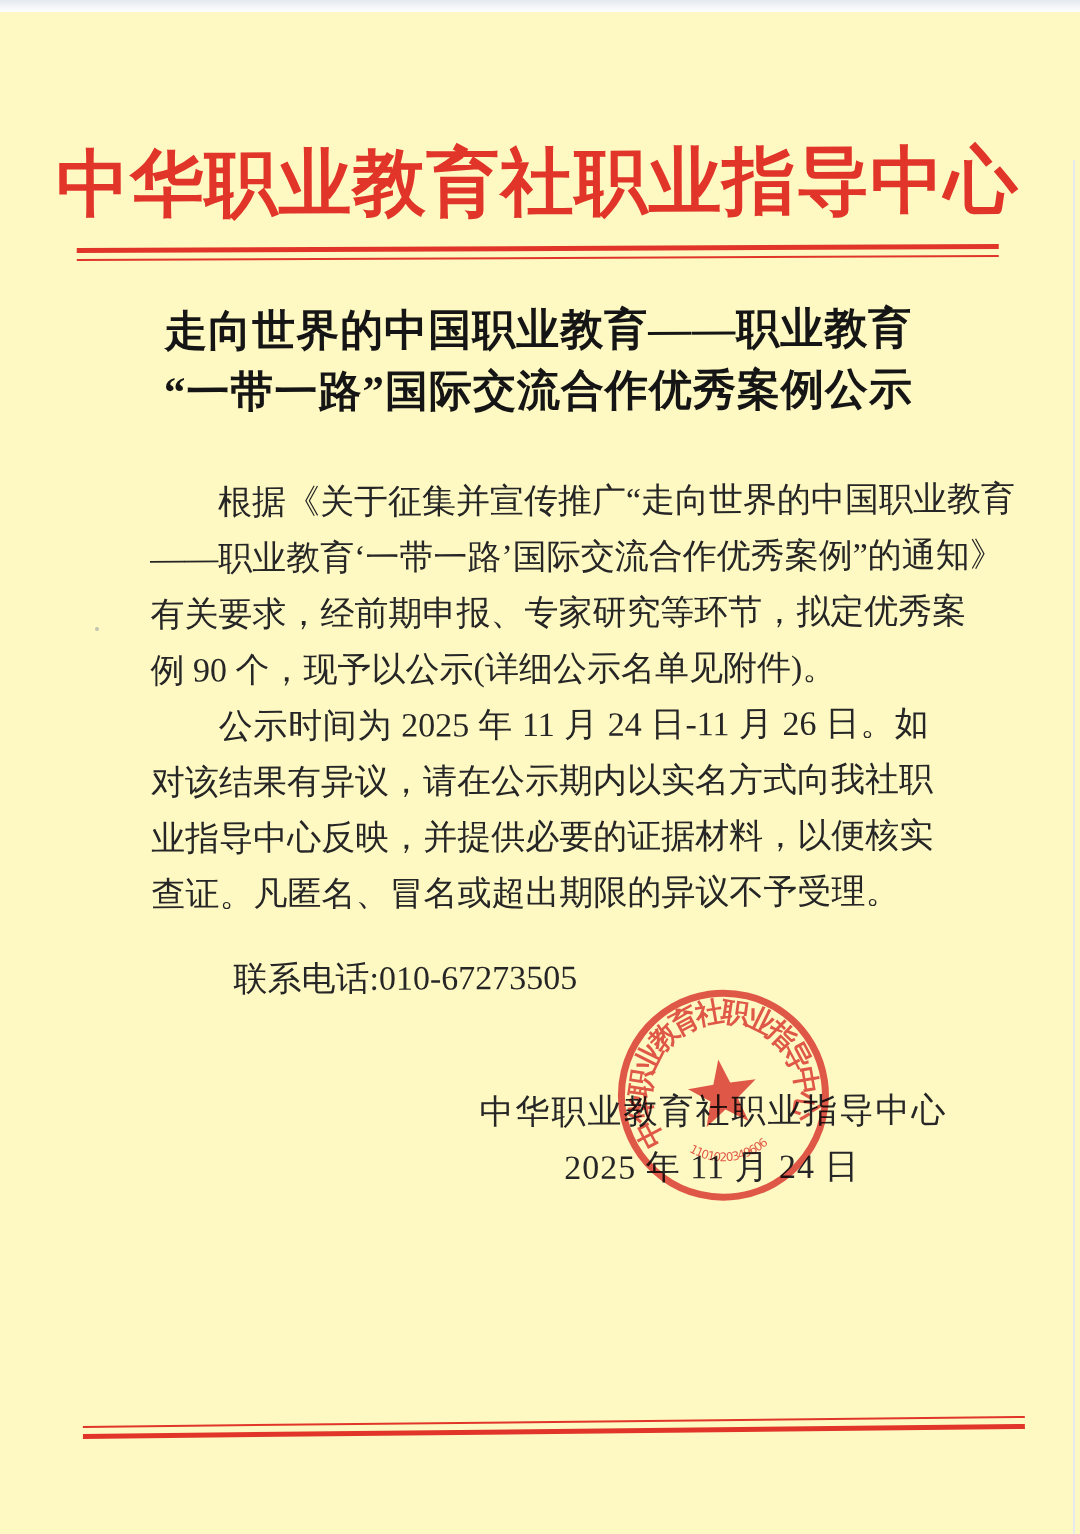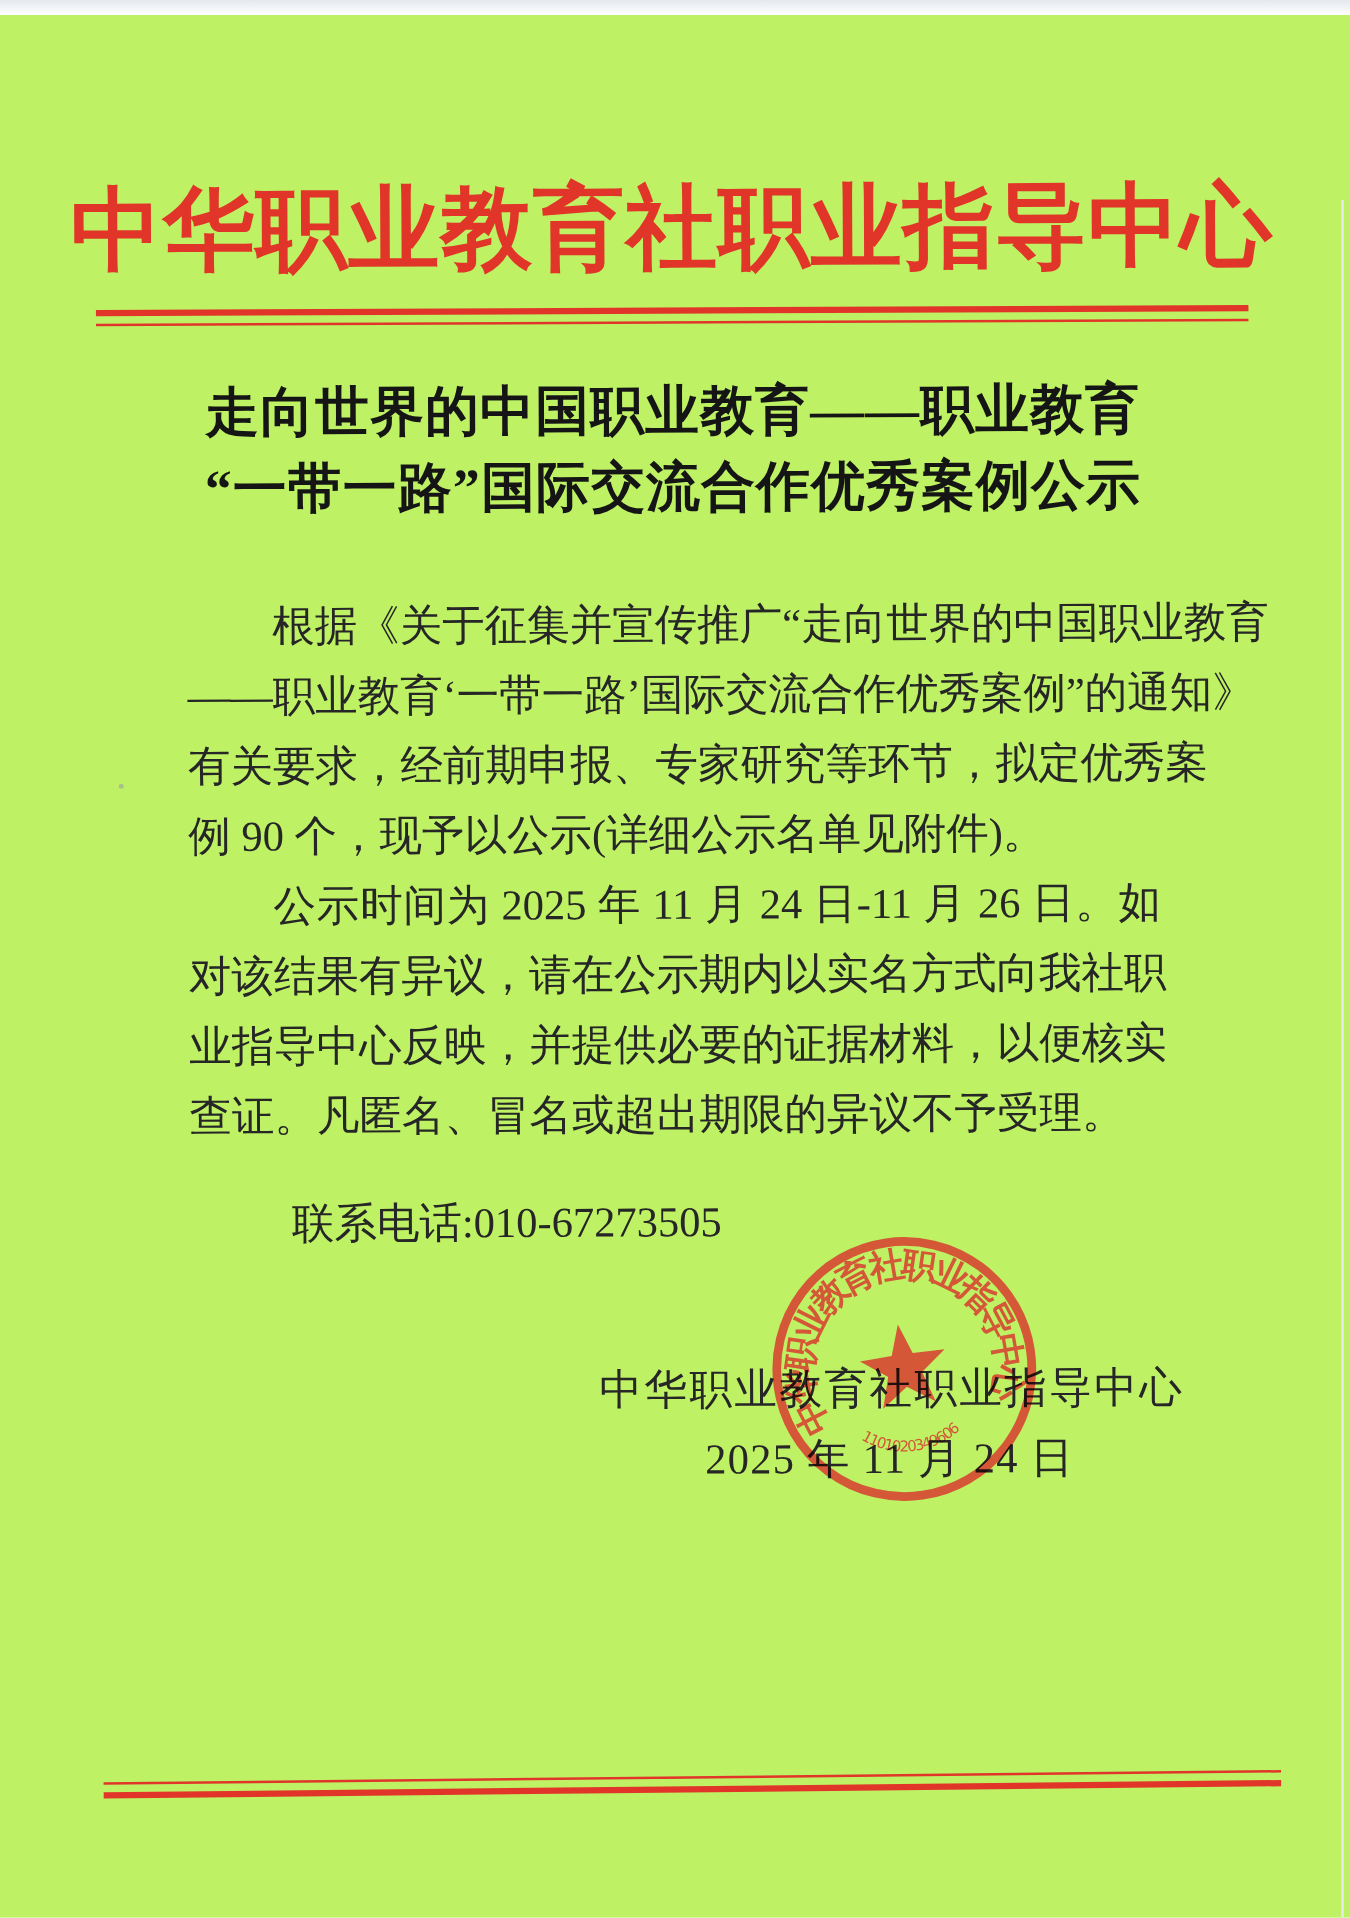--- a/index.html
+++ b/index.html
@@ -5,21 +5,21 @@
   html,body { margin:0; padding:0; }
   body {
     width:1080px; height:1534px;
     background:#ffffff;
     font-family:"Liberation Serif","DejaVu Serif",serif;
     overflow:hidden;
   }
   .page {
     position:relative;
     width:1080px; height:1534px;
-    background:#bef264;
+    background:#fef9c3;
   }
   .scan-top-edge {
     position:absolute; left:0; top:0; width:1080px; height:12px;
     background:linear-gradient(#e4e9ee,#ffffff);
   }
   .scan-right-edge {
     position:absolute; right:5px; top:160px; bottom:0; width:2px;
     background:#e6eaee;
   }
   .scan-speck {

